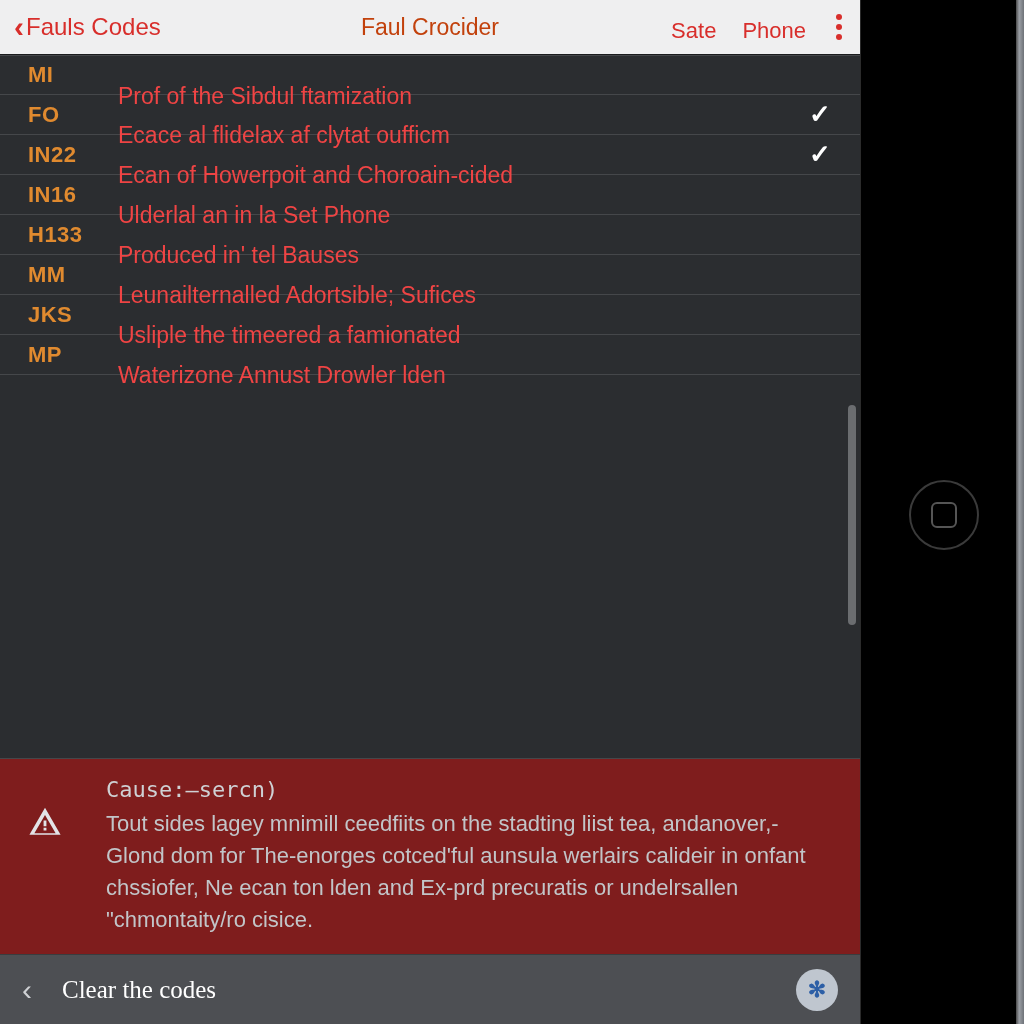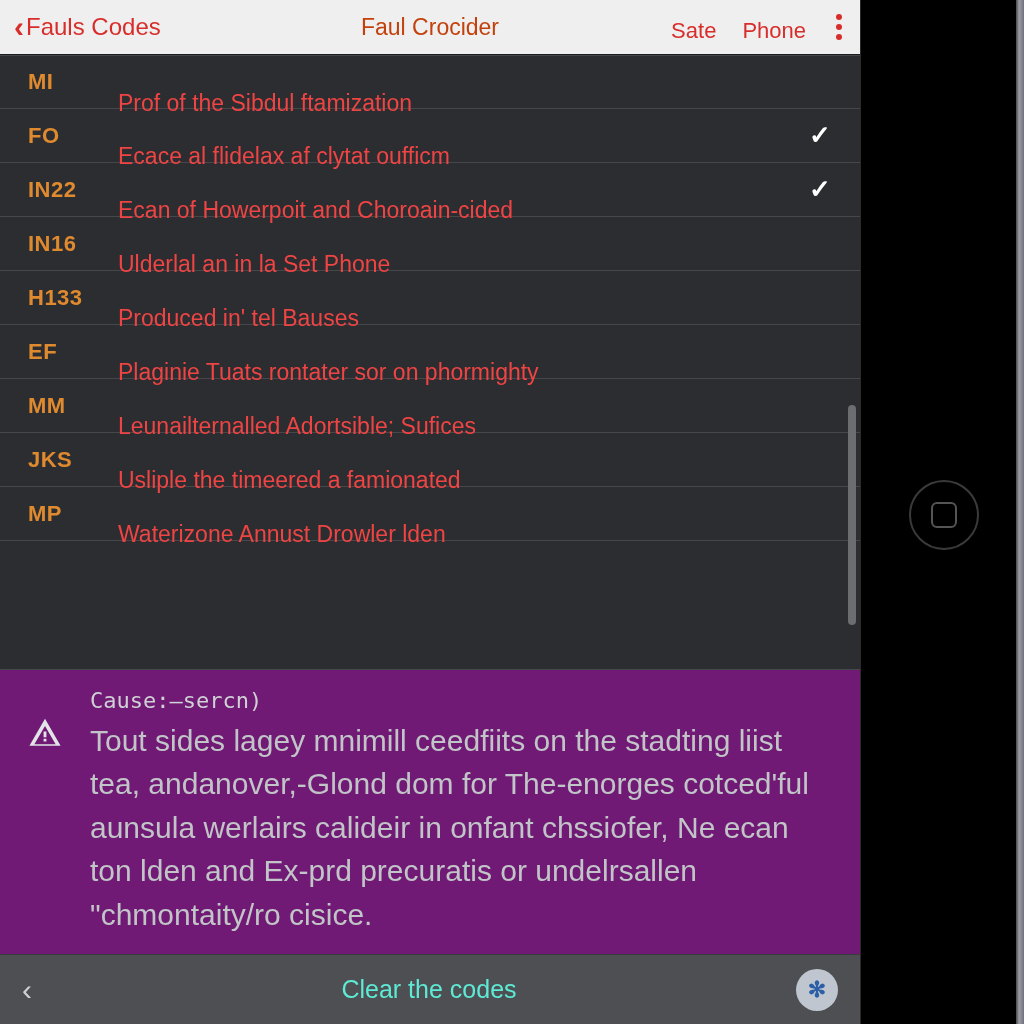--- a/index.html
+++ b/index.html
@@ -17,40 +17,40 @@
   .back-chevron { font-size:30px; line-height:1; margin-right:2px; font-weight:600; }
   .topbar-title { position:absolute; left:50%; transform:translateX(-50%); font-size:23px; font-weight:500; color:#c2410c; }
   .topbar-right { margin-left:auto; display:flex; align-items:flex-end; gap:26px; }
   .topbar-right span { color:#d82e2b; font-size:22px; font-weight:500; }
   .kebab { display:flex; flex-direction:column; gap:4px; padding:4px; }
   .kebab i { width:6px; height:6px; background:#d82e2b; border-radius:50%; display:block; }
 
   
   .list-wrap { flex:1; overflow:hidden; position:relative; background:#2b2d30; border-top:1px solid #1a1b1d; }
   .list { padding: 0 0 0 0; }
-  .row { display:flex; align-items:center; height:54px; padding: 0 22px 0 28px; border-bottom:1px solid #45474a; }
+  .row { display:flex; align-items:center; height:40px; padding: 0 22px 0 28px; border-bottom:1px solid #45474a; }
   .row:first-child { border-top:1px solid #45474a; }
   .code { width: 90px; color:#e08a2f; font-weight:600; font-size:22px; letter-spacing:0.5px; }
   .desc { flex:1; color:#ef4444; font-size:23px; font-weight:500;margin-top:42px; }
   .check { color:#fff; font-size:26px; font-weight:700; width:36px; text-align:center; }
 
   .scrollbar { position:absolute; right:4px; top:350px; width:8px; height:220px; background:#6b6d70; border-radius:4px; }
 
   
-  .cause-panel { background:#701a75; padding:18px 28px 18px 28px; border-top:1px solid #45474a; display:flex; gap:22px; }
+  .cause-panel { background:#7f1d1d; padding:18px 28px 18px 28px; border-top:1px solid #45474a; display:flex; gap:38px; }
   .warn-icon { width:40px; display:flex; align-items:flex-start; padding-top:28px; }
   .warn-svg { width:34px; height:34px; }
   .cause-text { flex:1; color:#c9cbce; }
   .cause-label { color:#cfd1d4; font-size:22px; margin-bottom:6px; font-family: ui-monospace, Menlo, monospace; }
-  .cause-body { color:#c2c5c8; font-size:30px; line-height:1.45; }
+  .cause-body { color:#c2c5c8; font-size:22px; line-height:1.45; }
 
   
   .bottombar { height:70px; background:#4d4f53; display:flex; align-items:center; padding:0 22px; border-top:1px solid #3a3c3f; }
   .bottom-back { color:#cfd1d4; font-size:30px; font-weight:300; width:40px; }
-  .bottom-title { flex:1; text-align:center; color:#5eead4; font-size:25px; font-weight:400; }
+  .bottom-title { flex:1; color:#ffffff; font-size:25px; font-weight:400;font-family:Liberation Serif, serif; }
   .bottom-action { width:42px; height:42px; border-radius:50%; background:#bfc6cf; display:flex; align-items:center; justify-content:center; color:#2d5fa6; font-size:22px; font-weight:700; }
 </style>
 </head>
 <body>
 
 <div class="device-frame">
   <div class="screen">
 
     <div class="topbar">
       <div class="back-group">
@@ -90,25 +90,20 @@
             <div class="code">IN16</div>
             <div class="desc">Ulderlal an in la Set Phone</div>
             <div class="check"></div>
           </div>
           <div class="row">
             <div class="code">H133</div>
             <div class="desc">Produced in' tel Bauses</div>
             <div class="check"></div>
           </div>
           <div class="row">
-            <div class="code">EF</div>
-            <div class="desc">Plaginie Tuats rontater sor on phormighty</div>
-            <div class="check"></div>
-          </div>
-          <div class="row">
             <div class="code">MM</div>
             <div class="desc">Leunailternalled Adortsible; Sufices</div>
             <div class="check"></div>
           </div>
           <div class="row">
             <div class="code">JKS</div>
             <div class="desc">Usliple the timeered a famionated</div>
             <div class="check"></div>
           </div>
           <div class="row">

